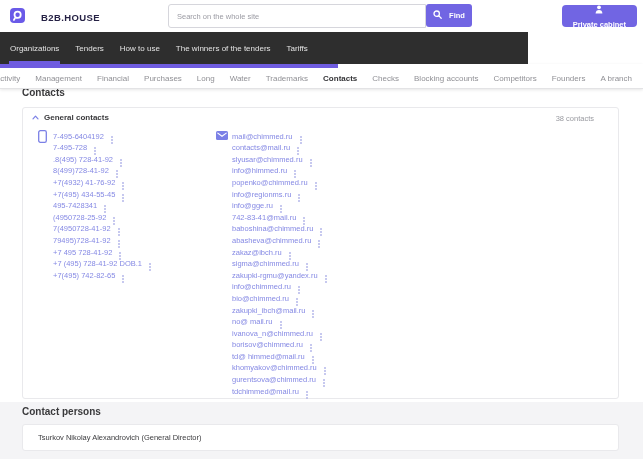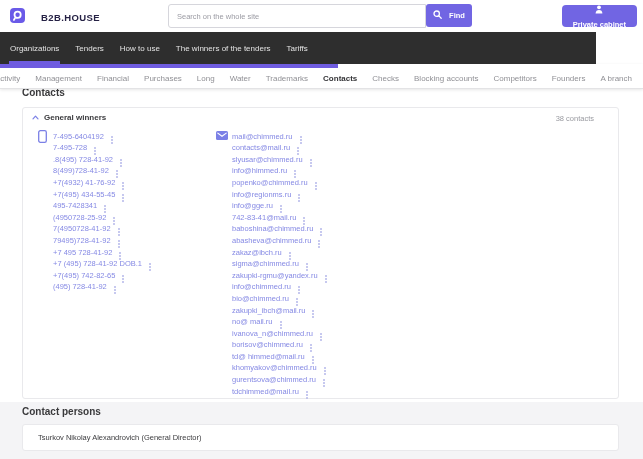--- a/index.html
+++ b/index.html
@@ -11,21 +11,21 @@
   .header { position:absolute; top:0; left:0; width:643px; height:32px; background:#fff; z-index:7; }
   .logo { position:absolute; left:10px; top:8px; display:flex; align-items:center; gap:16px; }
   .logo-text { font-size:9.5px; font-weight:bold; letter-spacing:.4px; color:#262245; }
   .search-wrap { position:absolute; left:168px; top:4px; width:258px; height:24px; }
   .search-input { width:100%; height:100%; border:1px solid #d6d6dc; border-radius:3px 0 0 3px; font-size:7.5px; padding:0 8px; color:#444; outline:none; font-family:"Liberation Sans",sans-serif; }
   .search-input::placeholder { color:#9b9ba3; }
   .find-btn { position:absolute; left:426px; top:4px; height:23px; width:46px; background:#7165e3; border:none; border-radius:3px; color:#fff; font-size:7.5px; font-weight:bold; display:flex; align-items:center; justify-content:center; gap:7px; cursor:pointer; font-family:"Liberation Sans",sans-serif; }
   .cabinet-btn { position:absolute; right:6px; top:5px; height:22px; padding:0 11px; background:#7165e3; border:none; border-radius:4px; color:#fff; font-size:7.5px; font-weight:bold; display:flex; align-items:center; gap:4px; cursor:pointer; font-family:"Liberation Sans",sans-serif;flex-direction:column; }
 
   
-  .main-nav { position:absolute; top:32px; left:0; width:596px; height:32px; background:#2e2e2e; display:flex; align-items:stretch; gap:16px; padding-left:10px; z-index:7; }
+  .main-nav { position:absolute; top:32px; left:0; width:528px; height:32px; background:#2e2e2e; display:flex; align-items:stretch; gap:16px; padding-left:10px; z-index:7; }
   .nav-item { position:relative; display:flex; align-items:center; font-size:8px; color:#e3e3e3; cursor:pointer; white-space:nowrap; }
   .nav-item.active::after { content:''; position:absolute; left:-1px; right:-1px; bottom:0; height:3px; background:#6f5ce0; }
 
   
   .tab-bar { position:absolute; top:64px; left:0; width:643px; height:25px; background:#fff; border-bottom:1px solid #e3e3e5; box-shadow:0 1px 3px rgba(0,0,0,.10); z-index:5; overflow:hidden; }
   .tab-scroll-indicator { position:absolute; top:64px; left:0; width:338px; height:4px; background:#6f5ce0; z-index:6; }
   .tabs { display:flex; gap:15px; margin-left:-5px; height:25px; align-items:center; padding-top:3px; }
   .tab { font-size:8px; color:#909095; white-space:nowrap; cursor:pointer; position:relative; height:22px; display:flex; align-items:center; }
   .tab.active { color:#353538; font-weight:bold; }
   .tab.active::after { content:''; position:absolute; left:-3px; right:-3px; bottom:-2px; height:3px; background:#7a68e2; border-radius:1px; }
@@ -166,21 +166,21 @@
 
   <h2 class="section-heading heading-contacts">Contacts</h2>
 
   <div class="card card-contacts">
     <div class="group-header">
       <span class="chevron">
         <svg width="7" height="5" viewBox="0 0 7 5">
             <path d="M1 3.8 L3.5 1.1 L6 3.8" stroke="#7b80e6" stroke-width="1.2" fill="none" stroke-linecap="round" stroke-linejoin="round"></path>
           </svg>
       </span>
-      <span class="group-title">General winners</span>
+      <span class="group-title">General contacts</span>
       <span class="group-count">38 contacts</span>
     </div>
 
     <div class="col col-phones">
       <span class="col-icon">
         <svg width="9" height="13" viewBox="0 0 9 13">
             <rect x="0.7" y="0.7" width="7.6" height="11.6" rx="1.6" fill="none" stroke="#7b80e6" stroke-width="1.3"></rect>
           </svg>
       </span>
       <div class="rows">
@@ -228,24 +228,20 @@
           <div class="contact-row">
             <a class="contact-link">+7 495 728-41-92</a>
             <span class="kebab"></span>
           </div>
           <div class="contact-row">
             <a class="contact-link">+7 (495) 728-41-92 DOB.1</a>
             <span class="kebab"></span>
           </div>
           <div class="contact-row">
             <a class="contact-link">+7(495) 742-82-65</a>
-            <span class="kebab"></span>
-          </div>
-          <div class="contact-row">
-            <a class="contact-link">(495) 728-41-92</a>
             <span class="kebab"></span>
           </div>
         </div>
     </div>
 
     <div class="col col-emails">
       <span class="col-icon" style="top:2px;">
         <svg width="12" height="9" viewBox="0 0 12 9">
             <rect width="12" height="9" rx="1.5" fill="#7b80e6"></rect>
             <path d="M1.4 1.9 L6 5.2 L10.6 1.9" stroke="#fff" stroke-width="1.1" fill="none"></path>

